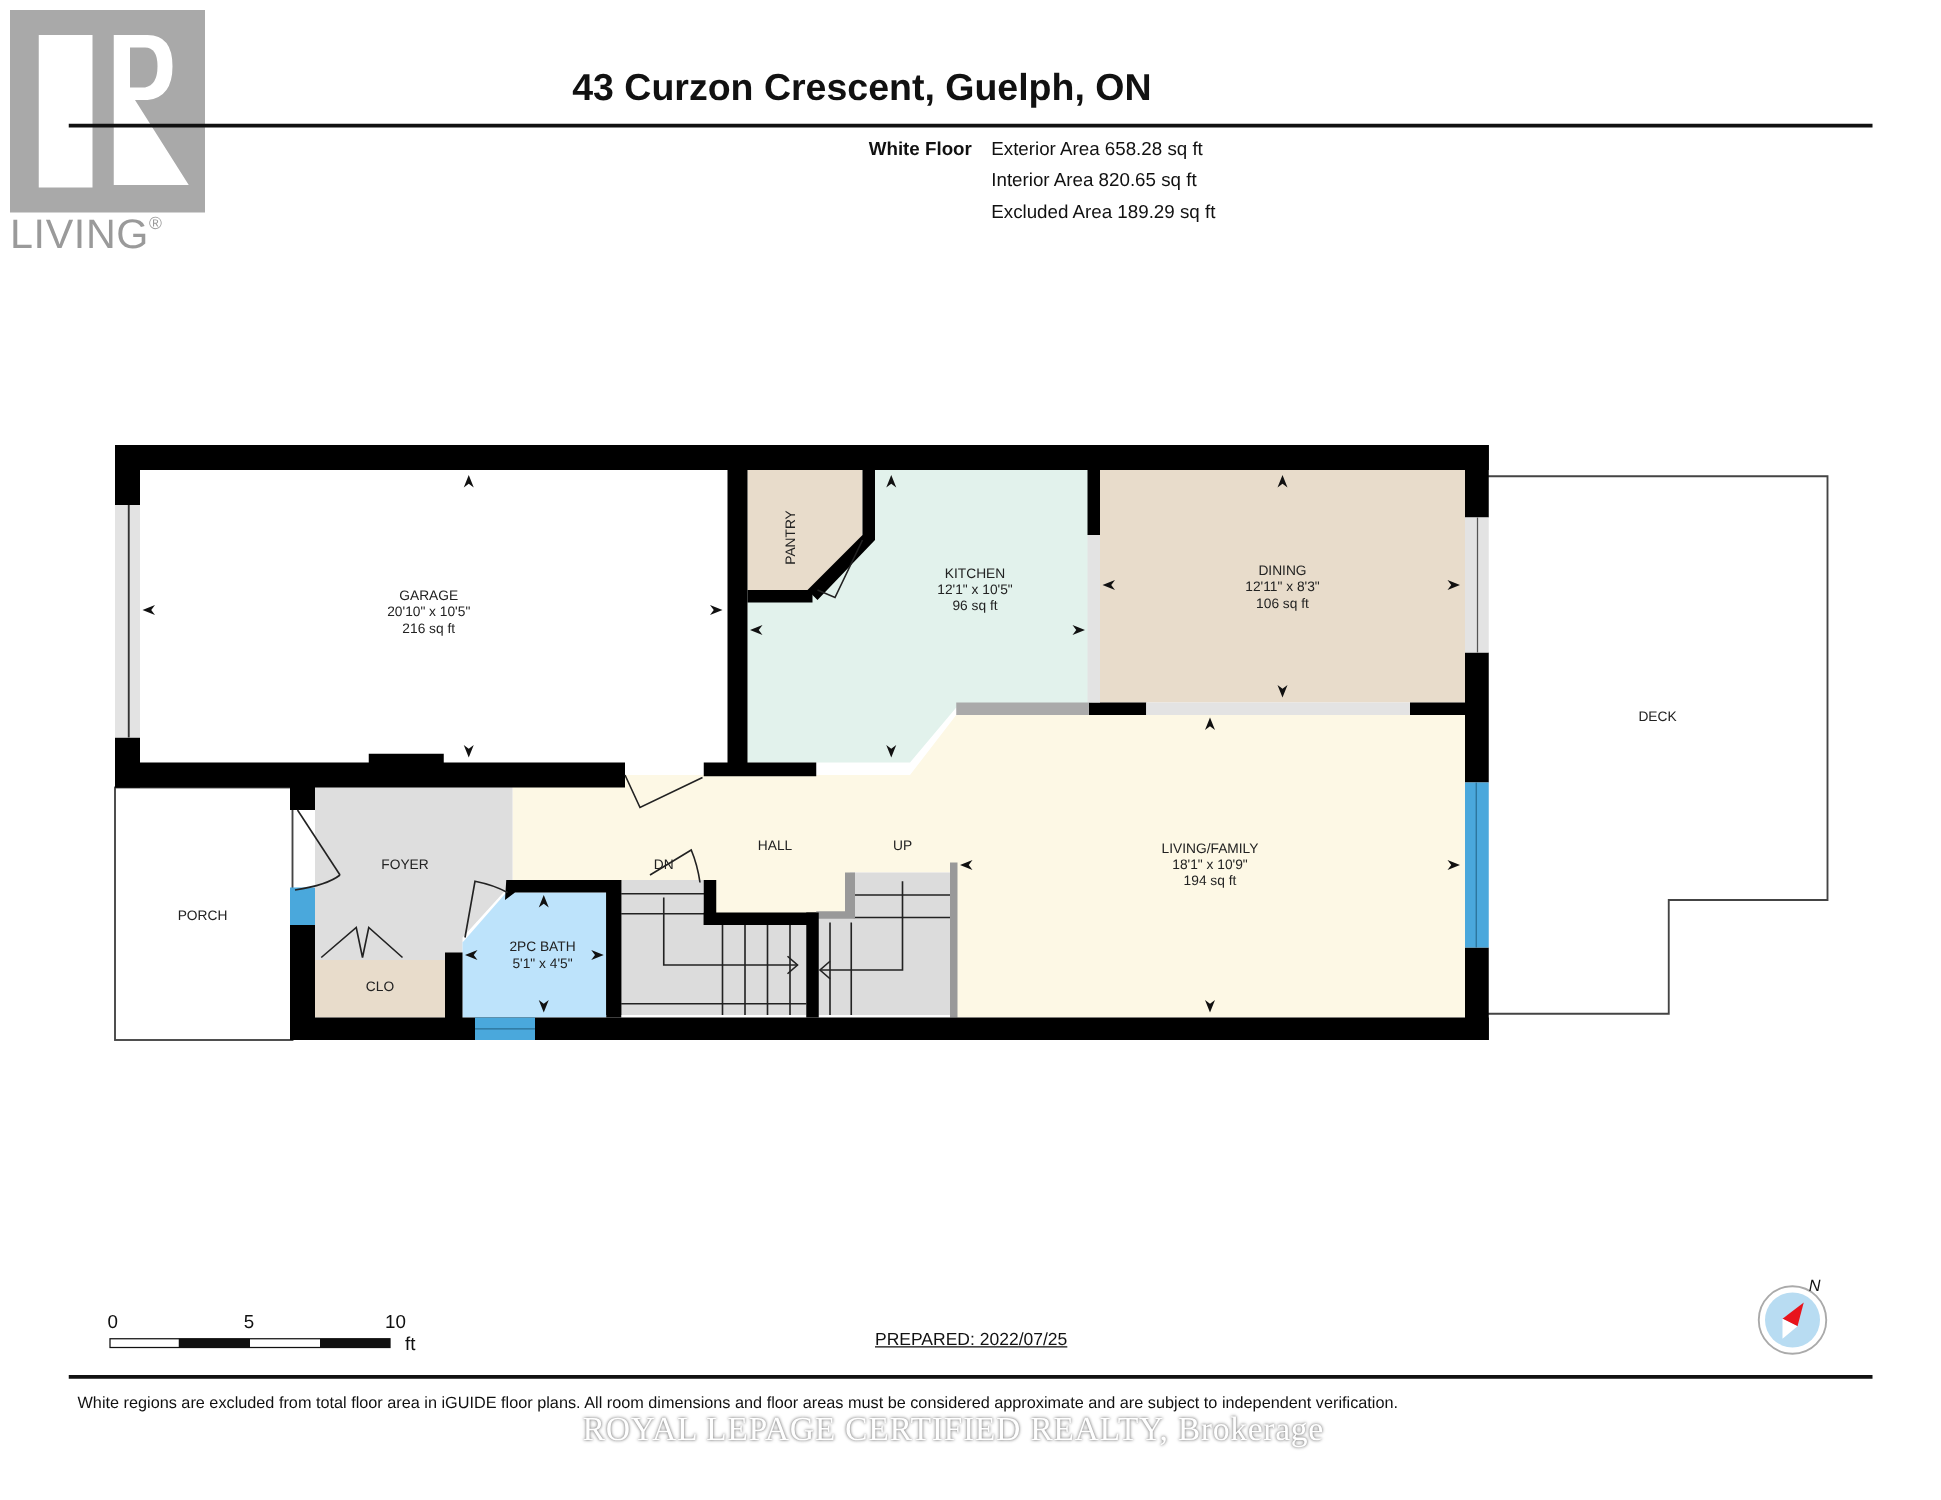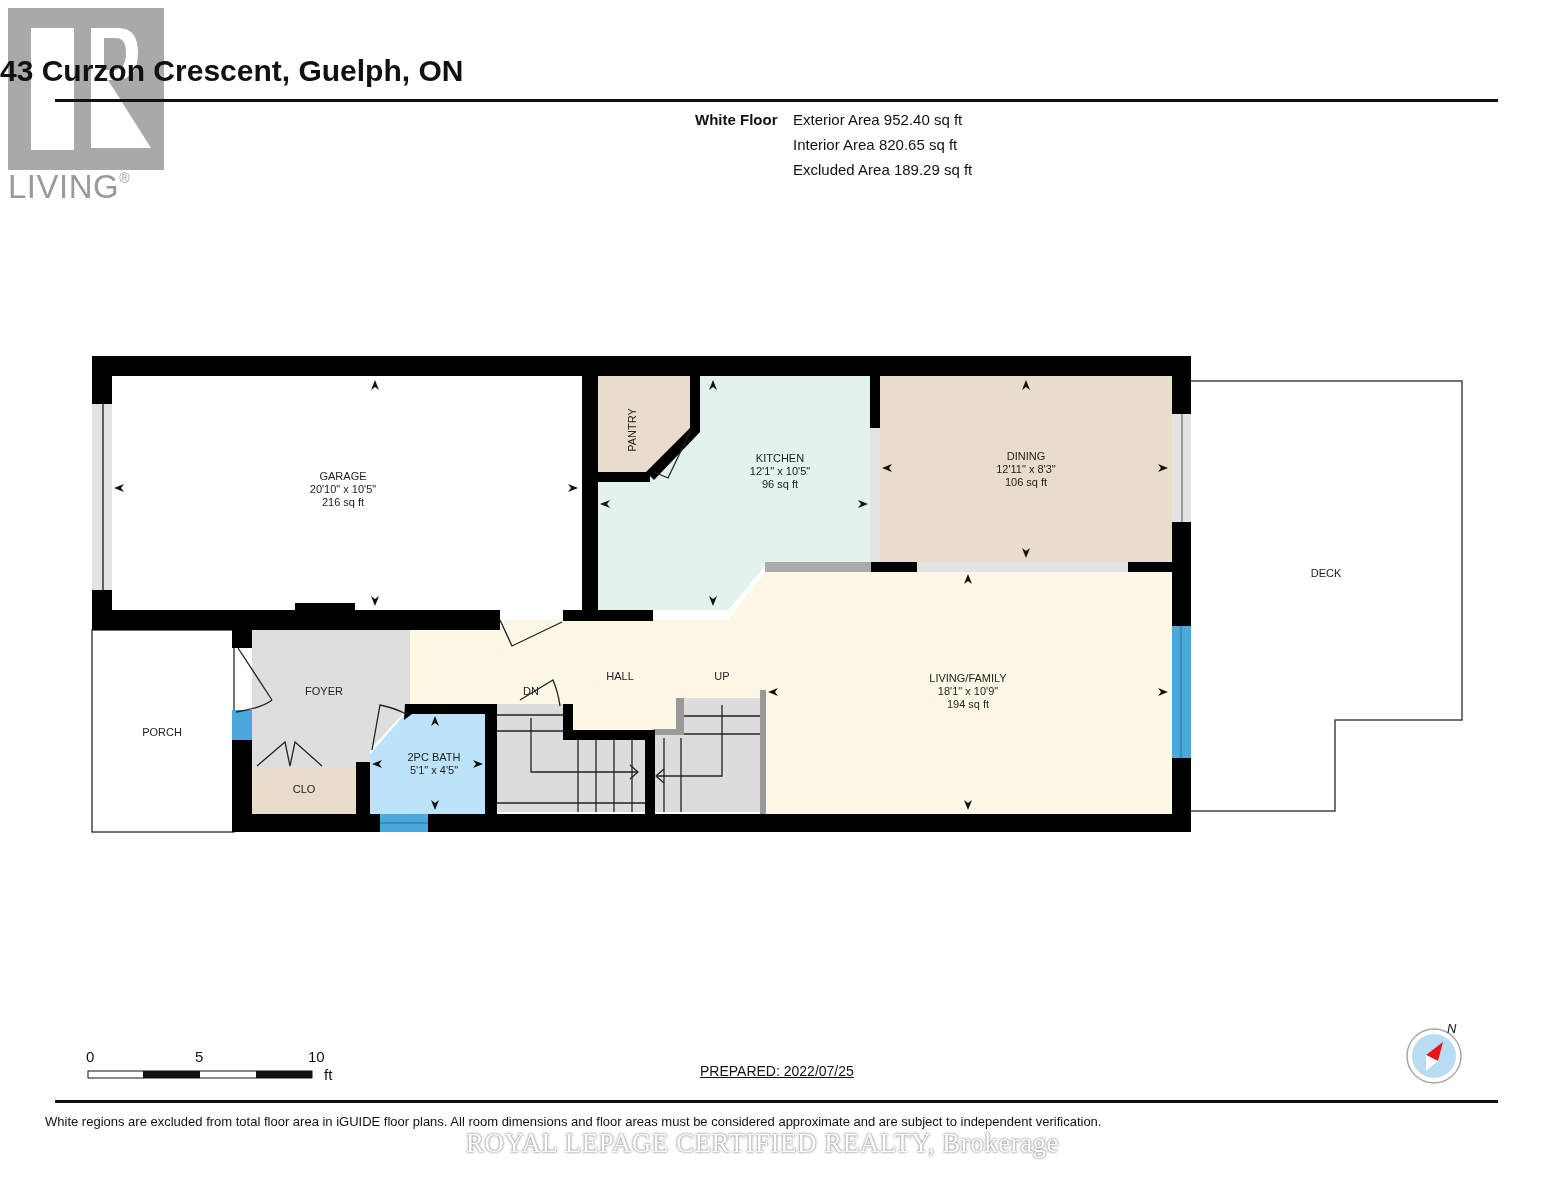--- a/index.html
+++ b/index.html
@@ -1,48 +1,48 @@
 <!DOCTYPE html>
 <html><head>
   <meta charset="utf-8">
   <style>
     html, body { margin: 0; padding: 0; background: #ffffff; }
     body { width: 1553px; height: 1200px; position: relative; overflow: hidden; font-family: "Liberation Sans", sans-serif; color: #111; }
     .abs { position: absolute; }
     .logo { left: 8px; top: 8px; width: 156px; height: 162px; background: #a9a9a9; }
     .logo-text { left: 8px; top: 168px; font-size: 33px; color: #9a9a9a; letter-spacing: 0.5px; }
     .logo-text sup { font-size: 14px; vertical-align: top; position: relative; top: 2px; }
-    .title { left: 0; width: 1379px; top: 54px; text-align: left; font-weight: bold; font-size: 30px; color: #111; }
+    .title { left: 0; width: 1379px; top: 54px; text-align: center; font-weight: bold; font-size: 30px; color: #111; }
     .rule-top { left: 55px; top: 99px; width: 1443px; height: 3px; background: #111; }
     .area-label { left: 695px; top: 111px; font-weight: bold; font-size: 15px; }
     .area-line { left: 793px; font-size: 15px; }
     .prepared { left: 700px; top: 1063px; font-size: 14px; text-decoration: underline; }
     .rule-bottom { left: 55px; top: 1100px; width: 1443px; height: 3px; background: #111; }
-    .disclaimer { left: 45px; top: 1114px; font-size: 13px; }
+    .disclaimer { left: 62px; top: 1114px; font-size: 13px; }
     .brokerage { left: 466px; top: 1128px; font-size: 27px; color: #ffffff; letter-spacing: 0.5px;
       text-shadow: 0 0 2px #888, 0 0 3px #999; font-family: Liberation Serif, serif; }
     svg text { font-family: "Liberation Sans", sans-serif; }
   </style>
 </head>
 <body>
 
 <div class="abs logo">
   <svg width="156" height="162" viewBox="0 0 156 162">
     <rect x="23" y="20" width="43" height="122" fill="#fff"></rect>
     <path d="M83 20 H110 Q130 20 130 45 Q130 70 110 72 H100 L143 140 H83 Z" fill="#fff"></path>
     <path d="M96 30 H108 Q118 30 118 45 Q118 60 108 62 H96 Z" fill="#a9a9a9"></path>
   </svg>
 </div>
 <div class="abs logo-text"><span>LIVING</span><sup>®</sup></div>
 
 <div class="abs title">43 Curzon Crescent, Guelph, ON</div>
 <div class="abs rule-top"></div>
 
 <div class="abs area-label">White Floor</div>
-<div class="abs area-line" style="top:111px">Exterior Area 952.40 sq ft</div>
+<div class="abs area-line" style="top:111px">Exterior Area 658.28 sq ft</div>
 <div class="abs area-line" style="top:136px">Interior Area 820.65 sq ft</div>
 <div class="abs area-line" style="top:161px">Excluded Area 189.29 sq ft</div>
 
 <svg class="abs" style="left:0;top:0" width="1553" height="1200">
   <defs>
     <marker id="ah" markerWidth="8" markerHeight="8" refX="4" refY="4" orient="auto">
         <path d="M0 0 L8 4 L0 8 L2 4 Z" fill="#111"></path>
       </marker>
   </defs>
 

